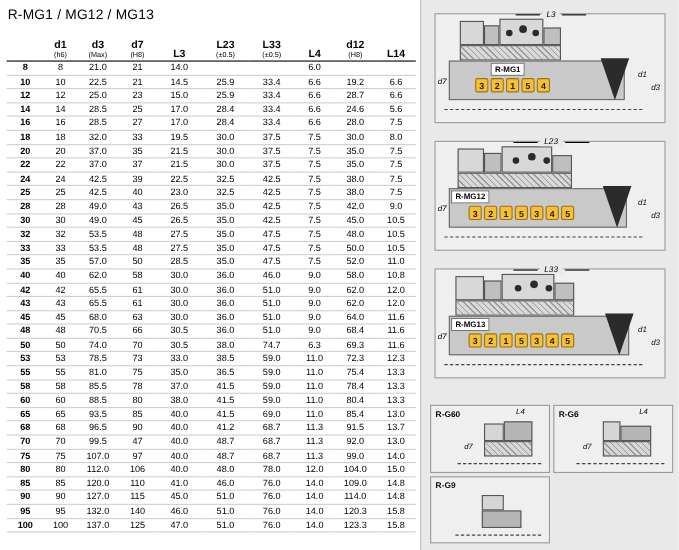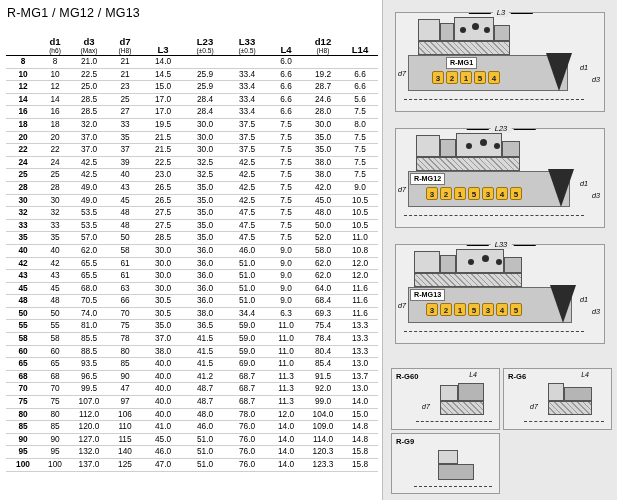--- a/index.html
+++ b/index.html
@@ -430,24 +430,36 @@
             <td class="c8">68.4</td>
             <td class="c9">11.6</td>
           </tr>
           <tr class="rowline">
             <td class="c0">50</td>
             <td class="c1">50</td>
             <td class="c2">74.0</td>
             <td class="c3">70</td>
             <td class="c4">30.5</td>
             <td class="c5">38.0</td>
-            <td class="c6">34.4</td>
+            <td class="c6">74.7</td>
             <td class="c7">6.3</td>
             <td class="c8">69.3</td>
             <td class="c9">11.6</td>
+          </tr>
+          <tr class="rowline">
+            <td class="c0">53</td>
+            <td class="c1">53</td>
+            <td class="c2">78.5</td>
+            <td class="c3">73</td>
+            <td class="c4">33.0</td>
+            <td class="c5">38.5</td>
+            <td class="c6">59.0</td>
+            <td class="c7">11.0</td>
+            <td class="c8">72.3</td>
+            <td class="c9">12.3</td>
           </tr>
           <tr class="rowline">
             <td class="c0">55</td>
             <td class="c1">55</td>
             <td class="c2">81.0</td>
             <td class="c3">75</td>
             <td class="c4">35.0</td>
             <td class="c5">36.5</td>
             <td class="c6">59.0</td>
             <td class="c7">11.0</td>

